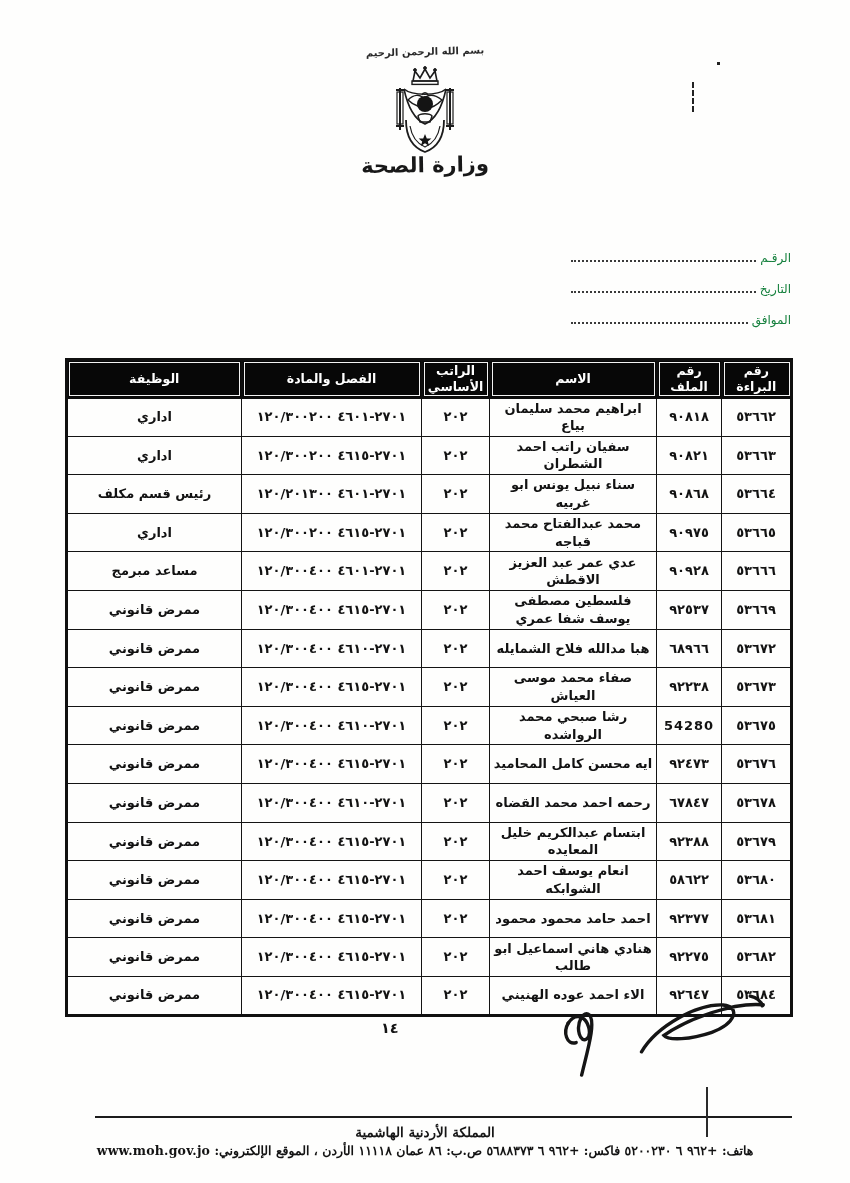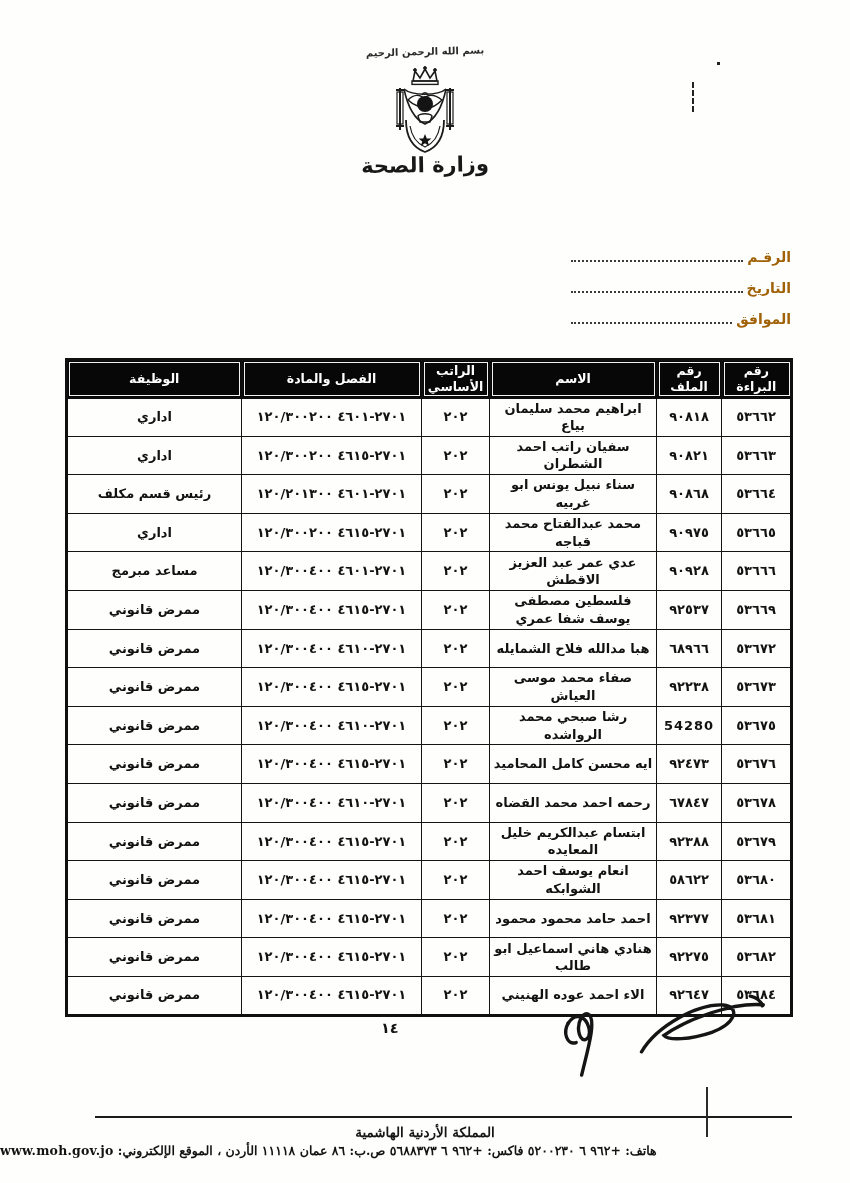--- a/index.html
+++ b/index.html
@@ -32,21 +32,21 @@
   }
   .artifact-vline-top {
     position:absolute; top:82px; left:692px; width:2px; height:30px;
     border-left:2px dashed #222;
   }
   .artifact-dot-top { position:absolute; top:62px; left:717px; width:3px; height:3px; background:#222; }
 
   
   .ref-block { position:absolute; top:236px; left:565px; width:226px; }
   .ref-row { display:flex; align-items:flex-end; height:31px; direction:rtl; }
-  .ref-label { font-size:14px; font-weight:bold; color:#a16207; white-space:nowrap; padding-bottom:2px; }
+  .ref-label { font-size:12px; font-weight:normal; color:#15803d; white-space:nowrap; padding-bottom:2px; }
   .ref-dots { flex:1; border-bottom:2px dotted #3a3a3a; margin:0 4px 5px 6px; height:1px; }
 
   
   .doc-table {
     position:absolute; top:358px; left:65px; width:725px;
     display:table; table-layout:fixed; border-collapse:collapse;
     direction:rtl; border:3px solid #101010;
   }
   .tr { display:table-row; }
   .th {
@@ -73,21 +73,21 @@
   .signature { position:absolute; top:992px; left:540px; transform:rotate(-6deg); }
 
   
   .footer-rule { position:absolute; top:1116px; left:95px; width:697px; height:2.4px; background:#1c1c1c; }
   .artifact-vline-footer { position:absolute; top:1087px; left:706px; width:2px; height:50px; background:#2a2a2a; }
   .footer-kingdom {
     position:absolute; top:1124px; left:0; width:100%; text-align:center;
     font-family:"DejaVu Serif", serif; font-size:13.5px; font-weight:bold; color:#161616;
   }
   .footer-contact {
-    position:absolute; top:1143px; left:0; width:100%; text-align:left;
+    position:absolute; top:1143px; left:0; width:100%; text-align:center;
     direction:rtl; font-family:"DejaVu Serif", serif;
     font-size:12.5px; font-weight:bold; color:#131313; letter-spacing:0.2px;
   }
 </style>
 </head>
 <body>
 
 <div class="page">
 
   <div class="bismillah">بسم الله الرحمن الرحيم</div>

